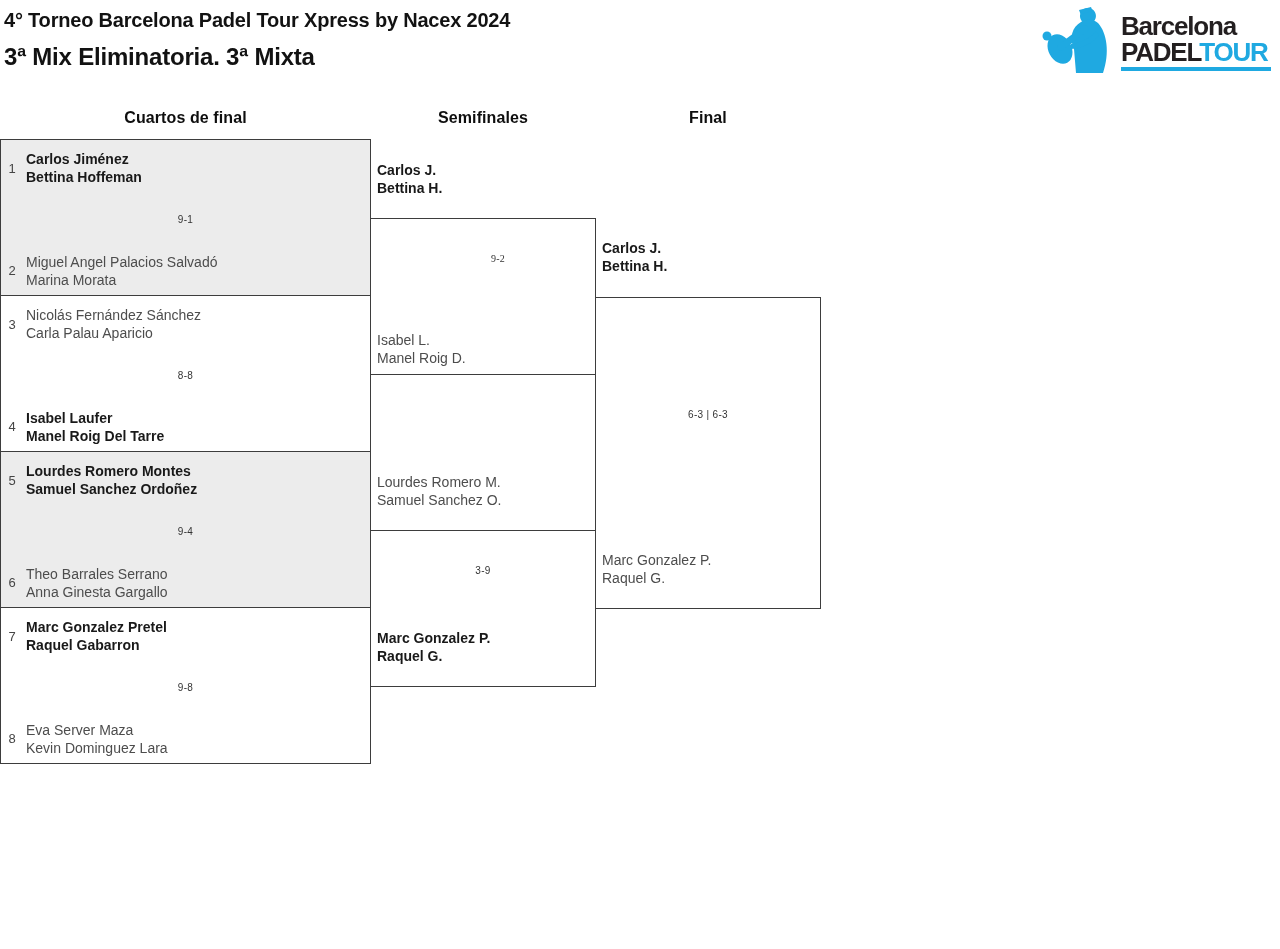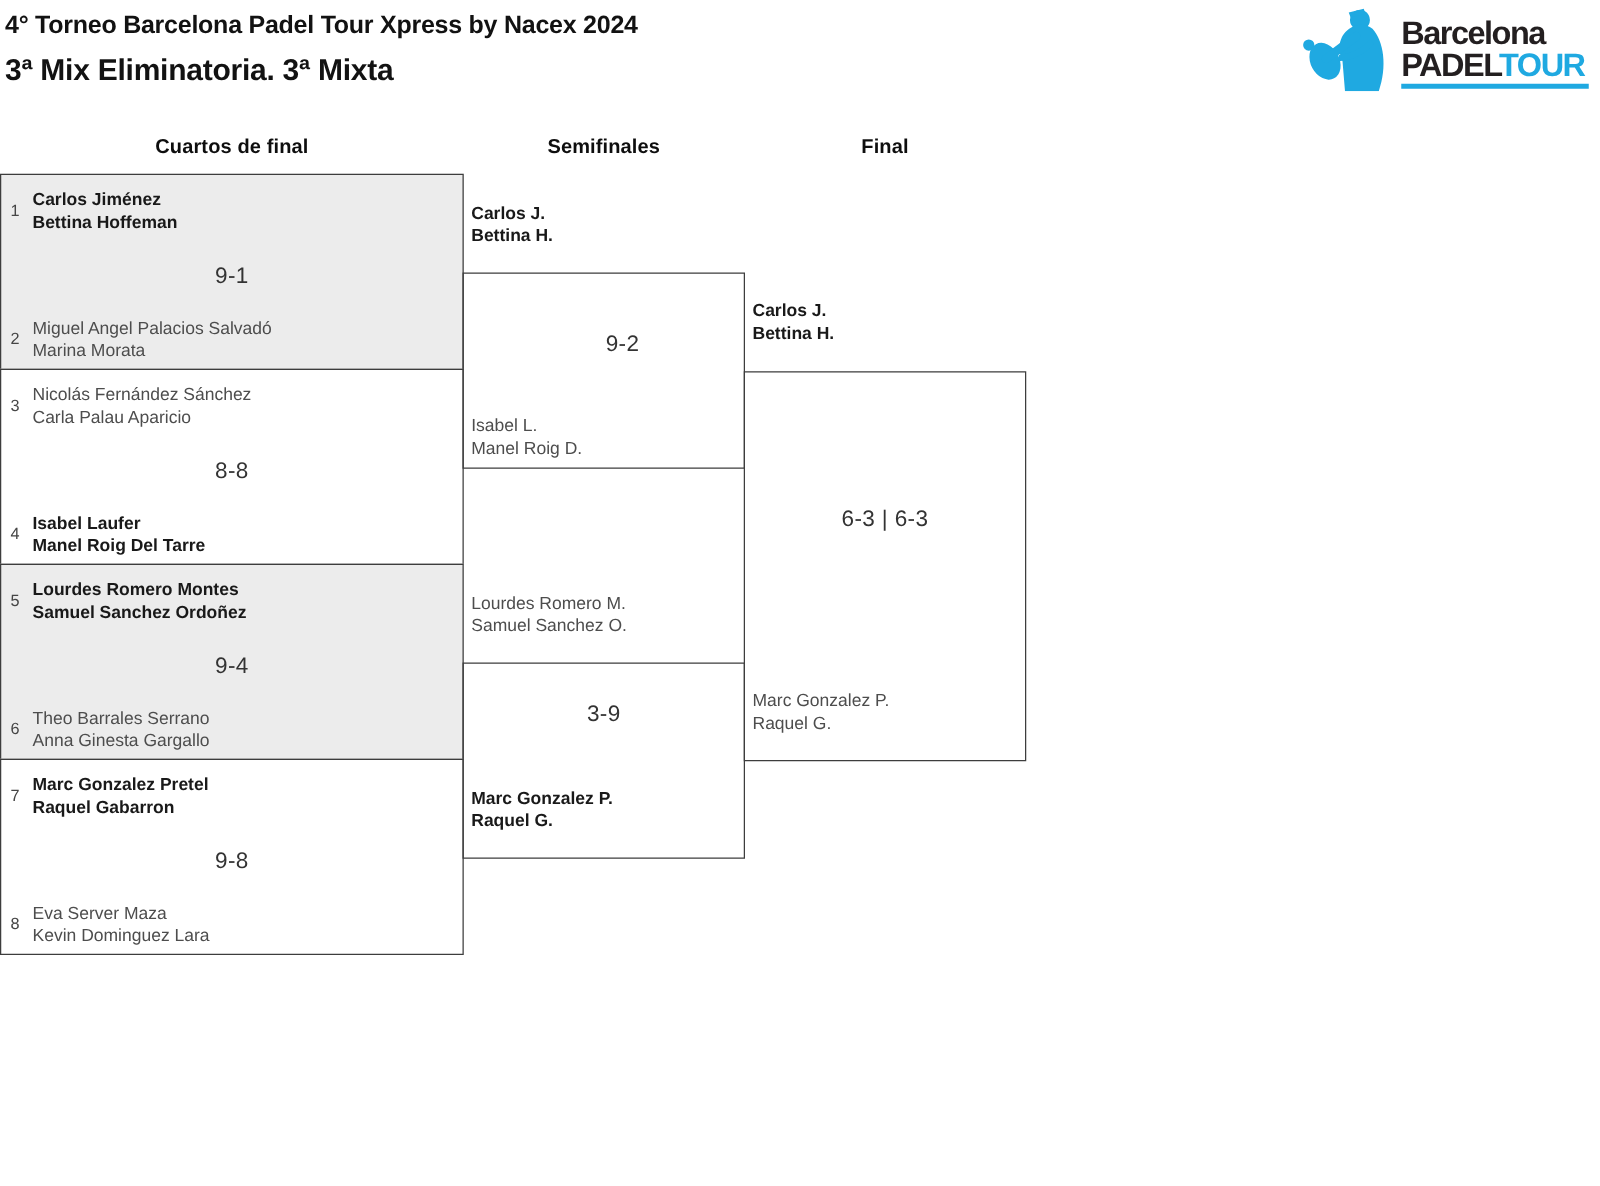--- a/index.html
+++ b/index.html
@@ -41,21 +41,21 @@
   .box { position: absolute; border: 1px solid #3d3d3d; box-sizing: border-box; }
   .box.gray { background: #ececec; }
   .box.white { background: #ffffff; }
   .box.open { background: transparent; }
 
   
   .team { position: absolute; font-size: 14px; line-height: 18px; color: #4d4d4d; white-space: nowrap; }
   .team span { display: block; }
   .team.w { font-weight: 700; color: #191919; }
   .seed { position: absolute; font-size: 13px; line-height: 16px; color: #454545; width: 16px; text-align: center; }
-  .score { position: absolute; font-size: 18px; line-height: 18px; color: #333333; text-align: center; letter-spacing: 0.3px; }
+  .score { position: absolute; font-size: 10px; line-height: 18px; color: #333333; text-align: center; letter-spacing: 0.3px; }
 </style>
 </head>
 <body>
 
 <div class="stage">
 
   <div class="page-title">4° Torneo Barcelona Padel Tour Xpress by Nacex 2024</div>
   <div class="page-subtitle">3ª Mix Eliminatoria. 3ª Mixta</div>
 
   <div class="logo">
@@ -138,21 +138,21 @@
   <div class="seed" style="left:4px; top:731px;">8</div>
   <div class="team" style="left:26px; top:721px;">
     <span>Eva Server Maza</span>
     <span>Kevin Dominguez Lara</span>
   </div>
 
   <div class="team w" style="left:377px; top:161px;">
     <span>Carlos J.</span>
     <span>Bettina H.</span>
   </div>
-  <div class="score" style="left:370px; top:266px; width:256px;">9-2</div>
+  <div class="score" style="left:370px; top:250px; width:256px;font-family:Liberation Serif, serif;">9-2</div>
   <div class="team" style="left:377px; top:331px;">
     <span>Isabel L.</span>
     <span>Manel Roig D.</span>
   </div>
 
   <div class="team" style="left:377px; top:473px;">
     <span>Lourdes Romero M.</span>
     <span>Samuel Sanchez O.</span>
   </div>
   <div class="score" style="left:370px; top:562px; width:226px;">3-9</div>

